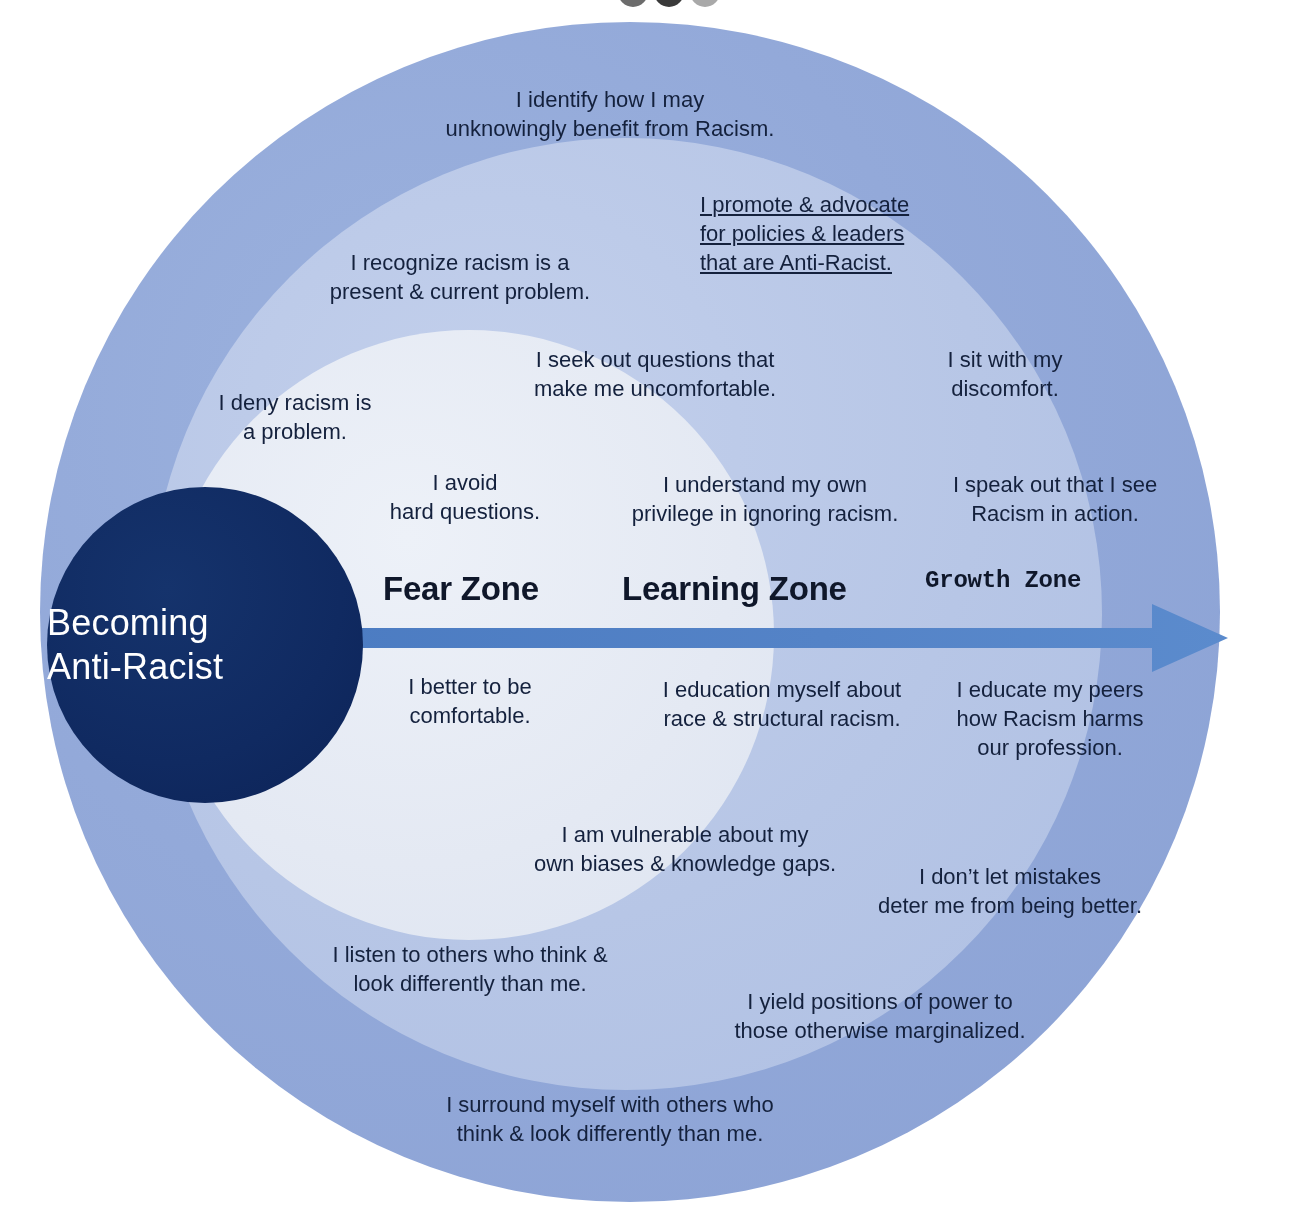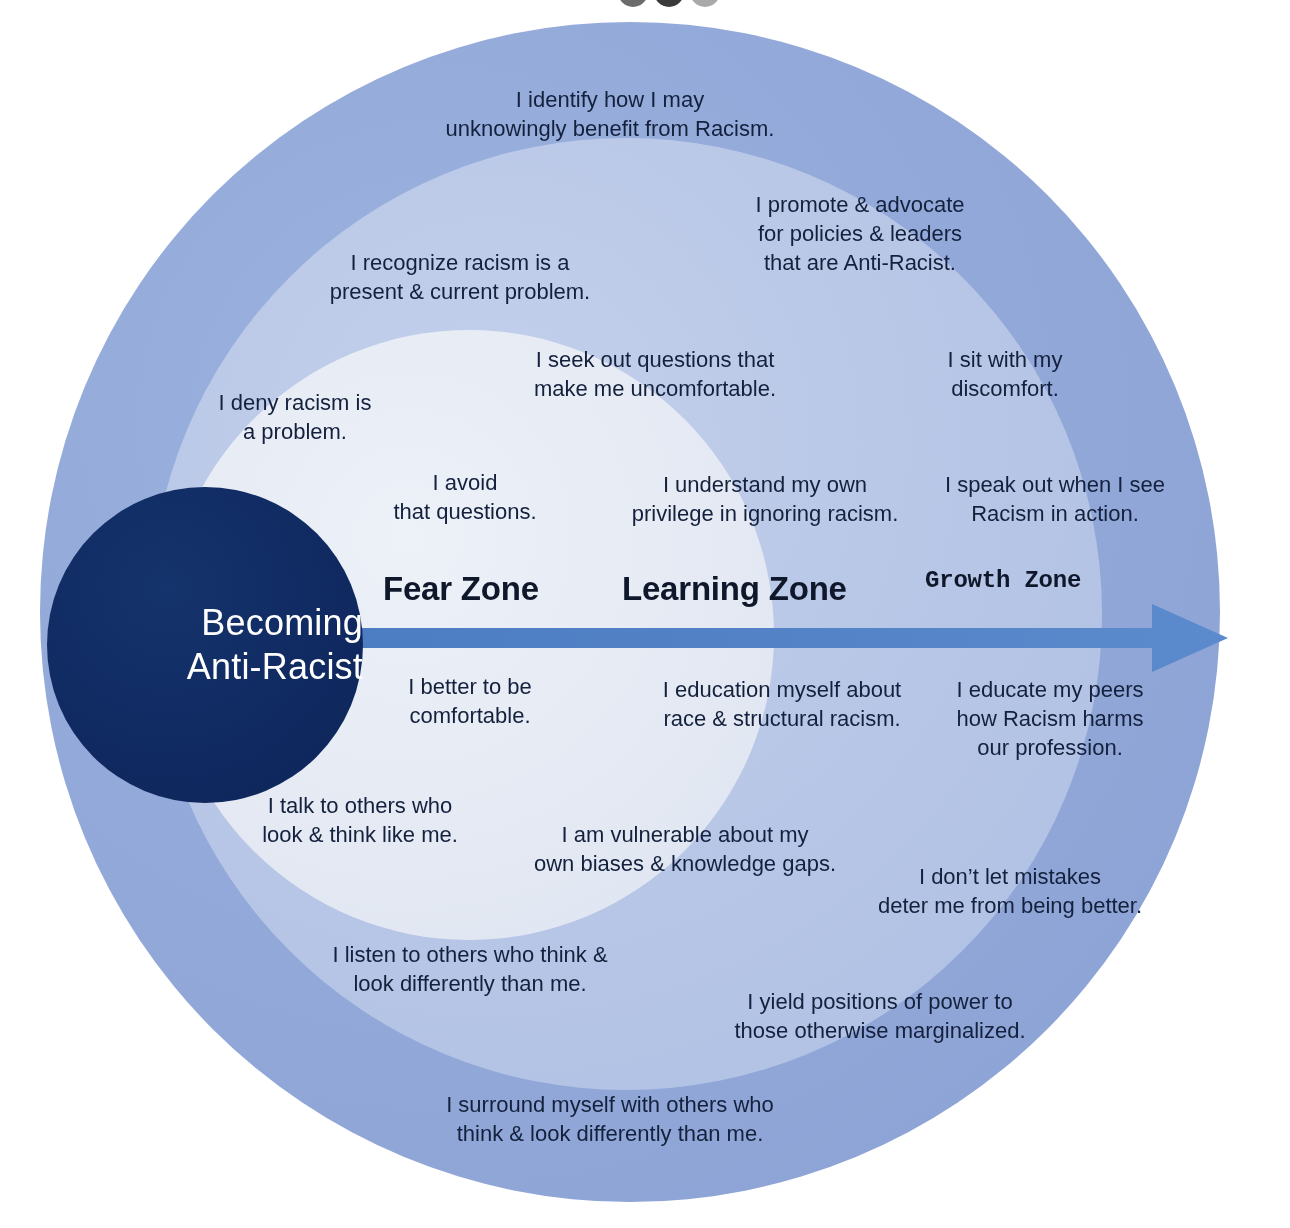--- a/index.html
+++ b/index.html
@@ -46,21 +46,21 @@
     background: radial-gradient(circle at 40% 34%, #edf1f8 0%, #e4e9f3 60%, #dde4f1 100%);
   }
   #core-circle {
     left: 47px;
     top: 487px;
     width: 316px;
     height: 316px;
     background: radial-gradient(circle at 38% 32%, #15336c 0%, #102a61 60%, #0c2357 100%);
     display: flex;
     flex-direction: column;
-    align-items: flex-end;
+    align-items: flex-start;
     justify-content: center;
     text-align: center;
   }
   #core-circle .core-line {
     color: #ffffff;
     font-size: 36px;
     line-height: 1.22;
     font-weight: 400;
     letter-spacing: 0.2px;
   }
@@ -89,21 +89,21 @@
 
   
   .stmt {
     position: absolute;
     color: #14213d;
     font-size: 22px;
     line-height: 1.32;
     white-space: pre-line;
   }
   .stmt.c { text-align: center; }
-  .stmt.r { text-align: center; }
+  .stmt.r { text-align: left; text-decoration: underline; }
 
   
   #stmt-deny       { left: 170px; top: 388px; width: 250px; }
   #stmt-avoid      { left: 340px; top: 468px; width: 250px; }
   #stmt-strive     { left: 345px; top: 672px; width: 250px; }
   #stmt-talk       { left: 210px; top: 791px; width: 300px; }
 
   
   #stmt-recognize  { left: 285px; top: 248px; width: 350px; }
   #stmt-seek       { left: 490px; top: 345px; width: 330px; }
@@ -172,25 +172,23 @@
     <div class="core-line">Anti-Racist</div>
   </div>
 
   <div class="zone-label" id="zone-label-fear">Fear Zone</div>
   <div class="zone-label" id="zone-label-learning">Learning Zone</div>
   <div class="zone-label" id="zone-label-growth">Growth Zone</div>
 
   <div class="stmt c" id="stmt-deny">I deny racism is
 a problem.</div>
   <div class="stmt c" id="stmt-avoid">I avoid
-that questions.</div>
+hard questions.</div>
   <div class="stmt c" id="stmt-strive">I better to be
 comfortable.</div>
-  <div class="stmt c" id="stmt-talk">I talk to others who
-look &amp; think like me.</div>
 
   <div class="stmt c" id="stmt-recognize">I recognize racism is a
 present &amp; current problem.</div>
   <div class="stmt c" id="stmt-privilege">I  understand my own
 privilege in ignoring racism.</div>
   <div class="stmt c" id="stmt-seek">I seek out questions that
 make me uncomfortable.</div>
   <div class="stmt c" id="stmt-education">I education myself about
 race &amp; structural racism.</div>
   <div class="stmt c" id="stmt-vulnerable">I  am vulnerable about my
@@ -200,21 +198,21 @@
   <div class="stmt c" id="stmt-surround">I  surround myself with others who
 think &amp; look differently than me.</div>
 
   <div class="stmt c" id="stmt-identify">I  identify how I may
 unknowingly benefit from Racism.</div>
   <div class="stmt r" id="stmt-promote">I promote &amp; advocate
 for policies &amp; leaders
 that are Anti-Racist.</div>
   <div class="stmt c" id="stmt-sit">I sit with my
 discomfort.</div>
-  <div class="stmt c" id="stmt-speak">I  speak out when I see
+  <div class="stmt c" id="stmt-speak">I  speak out that I see
 Racism in action.</div>
   <div class="stmt c" id="stmt-educate">I educate my peers
 how Racism harms
 our profession.</div>
   <div class="stmt c" id="stmt-mistakes">I don’t let mistakes
 deter me from being better.</div>
   <div class="stmt c" id="stmt-yield">I yield positions of power to
 those otherwise marginalized.</div>
 
 </div>

